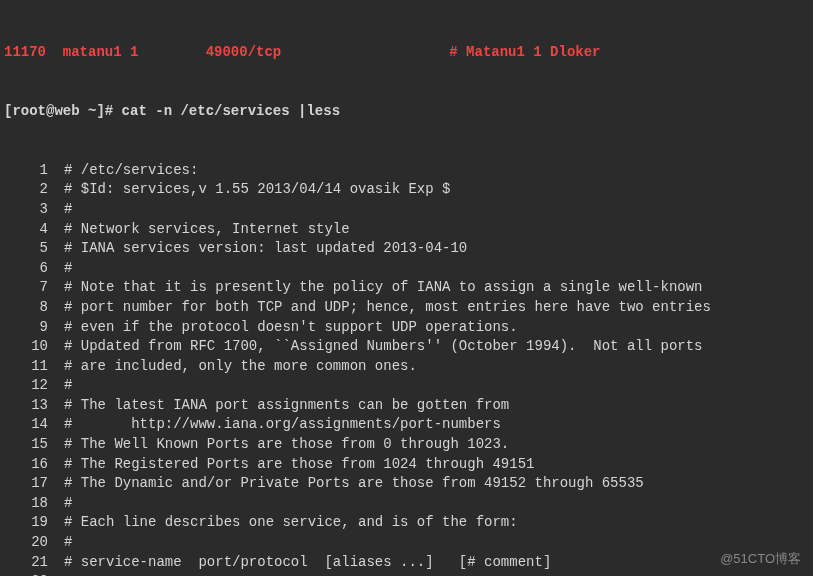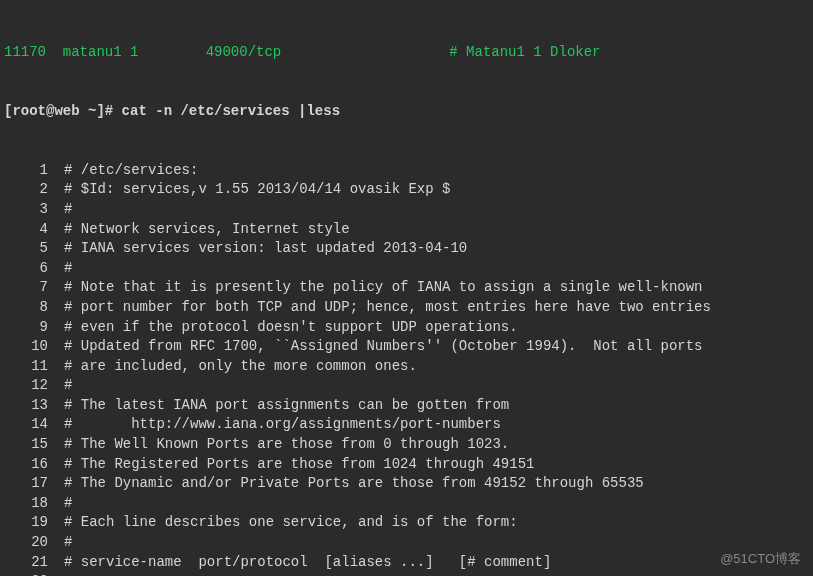--- a/index.html
+++ b/index.html
@@ -16,21 +16,22 @@
       padding: 4px;
       width: 813px;
       height: 576px;
       overflow: hidden;
       position: relative;
     }
     .terminal {
       white-space: pre;
     }
     .line-top {
-      color: #22c55e;
+      color: #ef4444;
+      font-weight: bold;
     }
     .prompt-line {
       color: #d4d4d4;
       font-weight: bold;
     }
     .content-line {
       display: flex;
     }
     .lineno {
       color: #d4d4d4;

